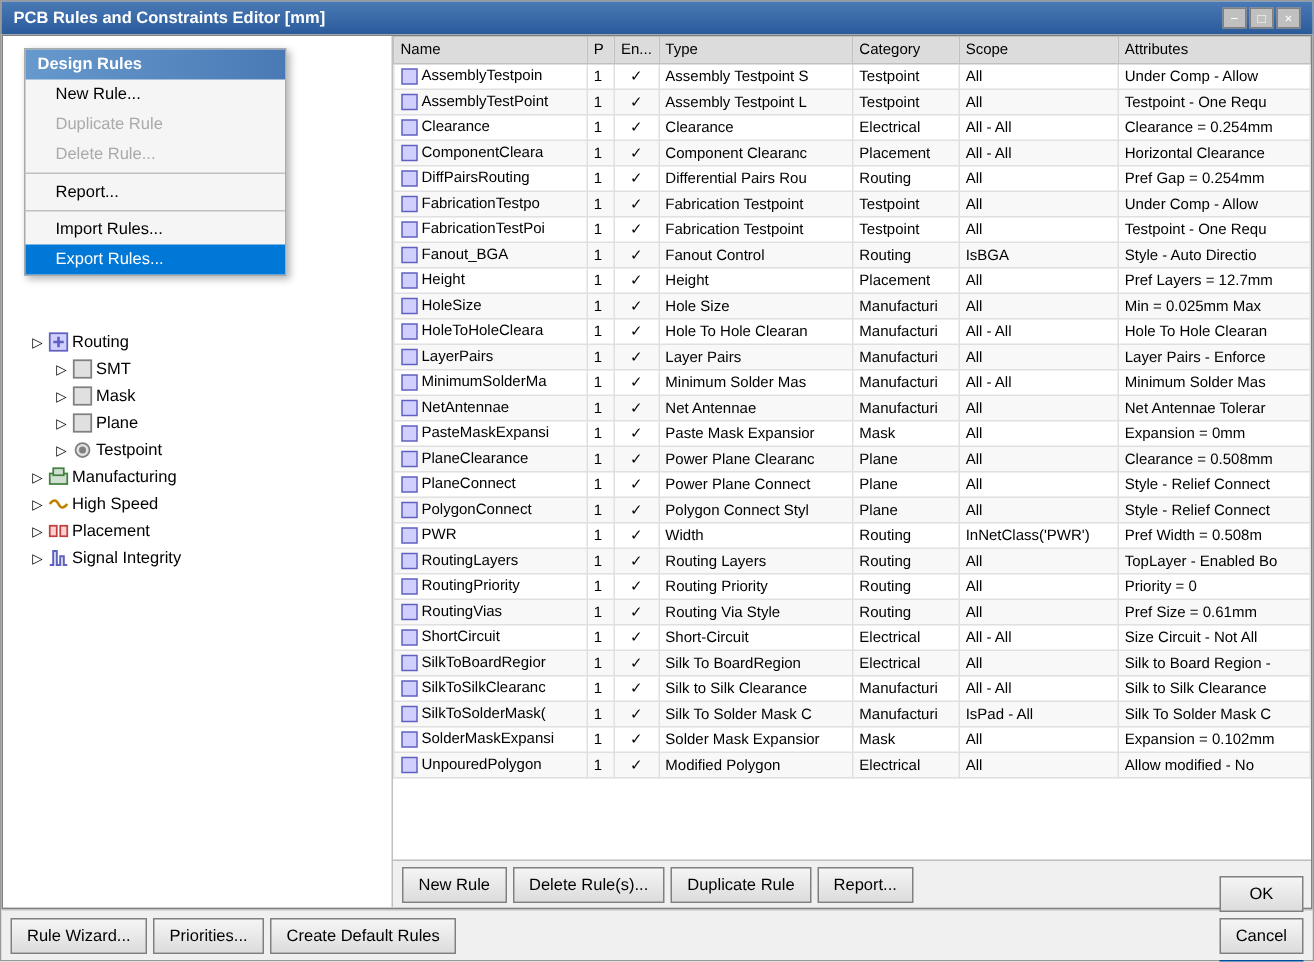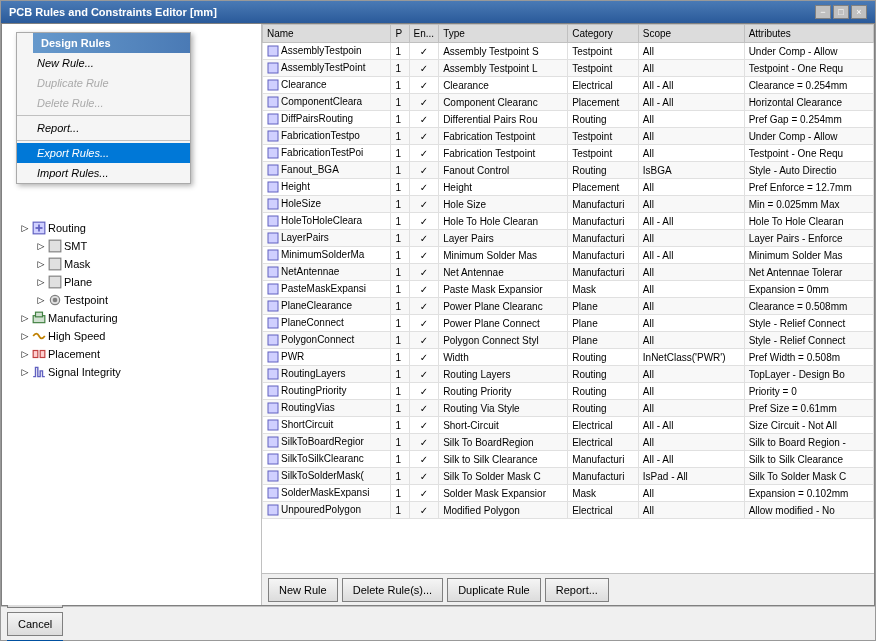--- a/index.html
+++ b/index.html
@@ -106,31 +106,29 @@
     .menu-header {
       background: linear-gradient(to right, #6699cc, #4a7ab5);
       color: white;
       padding: 2px 8px;
       font-size: 11px;
       font-weight: bold;
       height: 20px;
       display: flex;
       align-items: center;
       cursor: pointer;
-      margin-left: 16px;
     }
     .menu-item {
       padding: 3px 20px;
       font-size: 11px;
       cursor: pointer;
       color: #000;
       height: 20px;
       display: flex;
       align-items: center;
-      font-style: italic;
     }
     .menu-item.disabled { color: #aaa; cursor: default; }
     .menu-item.highlighted { background: #0078d7; color: white; }
     .menu-separator {
       height: 1px;
       background: #c0c0c0;
       margin: 2px 0;
     }
 
     
@@ -237,22 +235,22 @@
     <div class="left-panel">
 
       <div class="context-menu">
         <div class="menu-header">Design Rules</div>
         <div class="menu-item">New Rule...</div>
         <div class="menu-item disabled">Duplicate Rule</div>
         <div class="menu-item disabled">Delete Rule...</div>
         <div class="menu-separator"></div>
         <div class="menu-item">Report...</div>
         <div class="menu-separator"></div>
+        <div class="menu-item">Import Rules...</div>
         <div class="menu-item highlighted">Export Rules...</div>
-        <div class="menu-item">Import Rules...</div>
       </div>
 
       <div style="margin-top: 195px;">
 
         <div class="tree-item indent-1">
           <span class="tree-expand">▷</span>
           <svg class="tree-icon" viewBox="0 0 12 12">
             <rect x="1" y="1" width="10" height="10" fill="#d0d0ff" stroke="#6060c0" stroke-width="1"></rect>
             <path d="M3 6 L9 6" stroke="#6060c0" stroke-width="1.5"></path>
             <path d="M6 3 L6 9" stroke="#6060c0" stroke-width="1.5"></path>
@@ -434,21 +432,21 @@
               </tr>
               <tr>
                 <td><svg width="12" height="12" viewBox="0 0 12 12" style="vertical-align: middle; margin-right: 2px;">
                     <rect x="1" y="1" width="10" height="10" fill="#d0d0ff" stroke="#6060c0" stroke-width="1"></rect>
                   </svg>Height</td>
                 <td>1</td>
                 <td class="checkbox-cell">✓</td>
                 <td>Height</td>
                 <td>Placement</td>
                 <td>All</td>
-                <td>Pref Enforce = 12.7mm</td>
+                <td>Pref Layers = 12.7mm</td>
               </tr>
               <tr>
                 <td><svg width="12" height="12" viewBox="0 0 12 12" style="vertical-align: middle; margin-right: 2px;">
                     <rect x="1" y="1" width="10" height="10" fill="#d0d0ff" stroke="#6060c0" stroke-width="1"></rect>
                   </svg>HoleSize</td>
                 <td>1</td>
                 <td class="checkbox-cell">✓</td>
                 <td>Hole Size</td>
                 <td>Manufacturi</td>
                 <td>All</td>
@@ -555,21 +553,21 @@
               </tr>
               <tr>
                 <td><svg width="12" height="12" viewBox="0 0 12 12" style="vertical-align: middle; margin-right: 2px;">
                     <rect x="1" y="1" width="10" height="10" fill="#d0d0ff" stroke="#6060c0" stroke-width="1"></rect>
                   </svg>RoutingLayers</td>
                 <td>1</td>
                 <td class="checkbox-cell">✓</td>
                 <td>Routing Layers</td>
                 <td>Routing</td>
                 <td>All</td>
-                <td>TopLayer - Design Bo</td>
+                <td>TopLayer - Enabled Bo</td>
               </tr>
               <tr>
                 <td><svg width="12" height="12" viewBox="0 0 12 12" style="vertical-align: middle; margin-right: 2px;">
                     <rect x="1" y="1" width="10" height="10" fill="#d0d0ff" stroke="#6060c0" stroke-width="1"></rect>
                   </svg>RoutingPriority</td>
                 <td>1</td>
                 <td class="checkbox-cell">✓</td>
                 <td>Routing Priority</td>
                 <td>Routing</td>
                 <td>All</td>
@@ -659,19 +657,24 @@
       <div class="bottom-bar">
         <button class="btn">New Rule</button>
         <button class="btn">Delete Rule(s)...</button>
         <button class="btn">Duplicate Rule</button>
         <button class="btn">Report...</button>
       </div>
     </div>
   </div>
 
   <div class="bottom-bar-2">
+    <div class="left-btns">
+      <button class="btn">Rule Wizard...</button>
+      <button class="btn">Priorities...</button>
+      <button class="btn">Create Default Rules</button>
+    </div>
     <div class="right-btns">
       <button class="btn">OK</button>
       <button class="btn">Cancel</button>
       <button class="btn primary">Apply</button>
     </div>
   </div>
 </div>
 
 </body></html>

